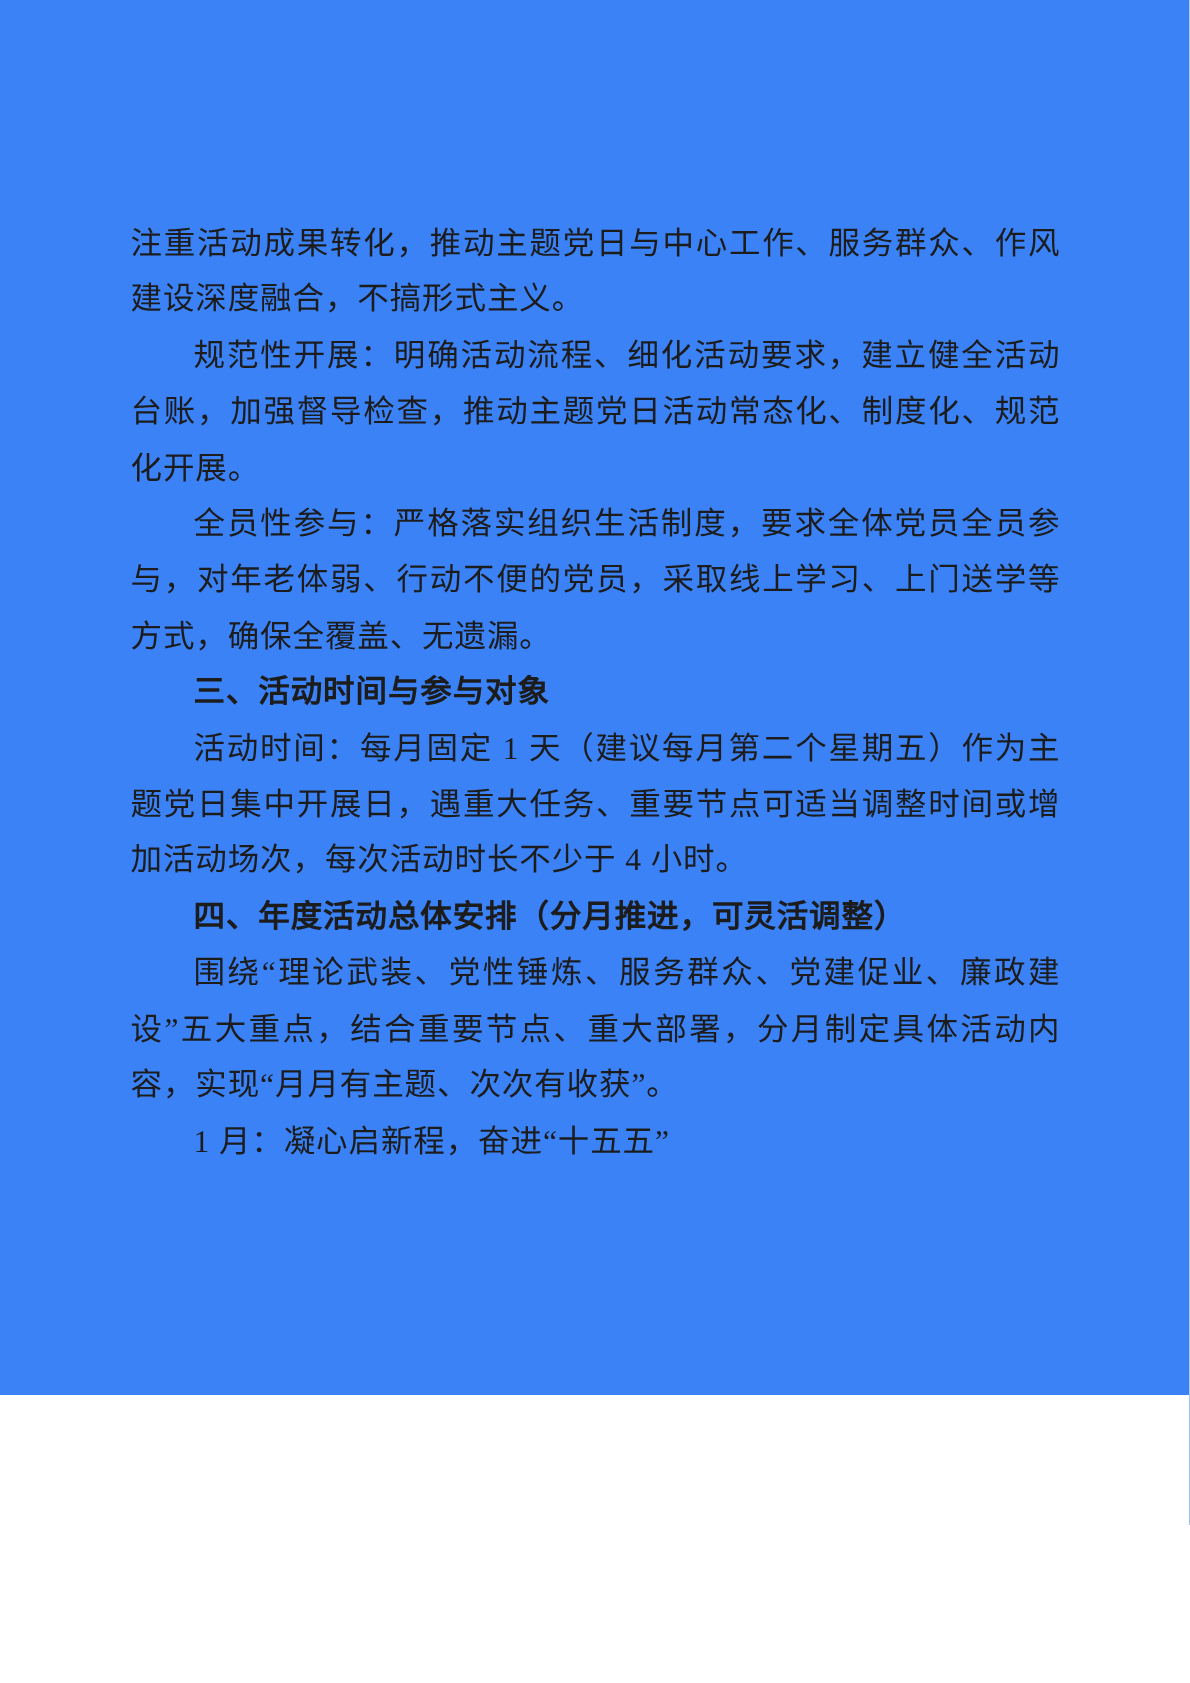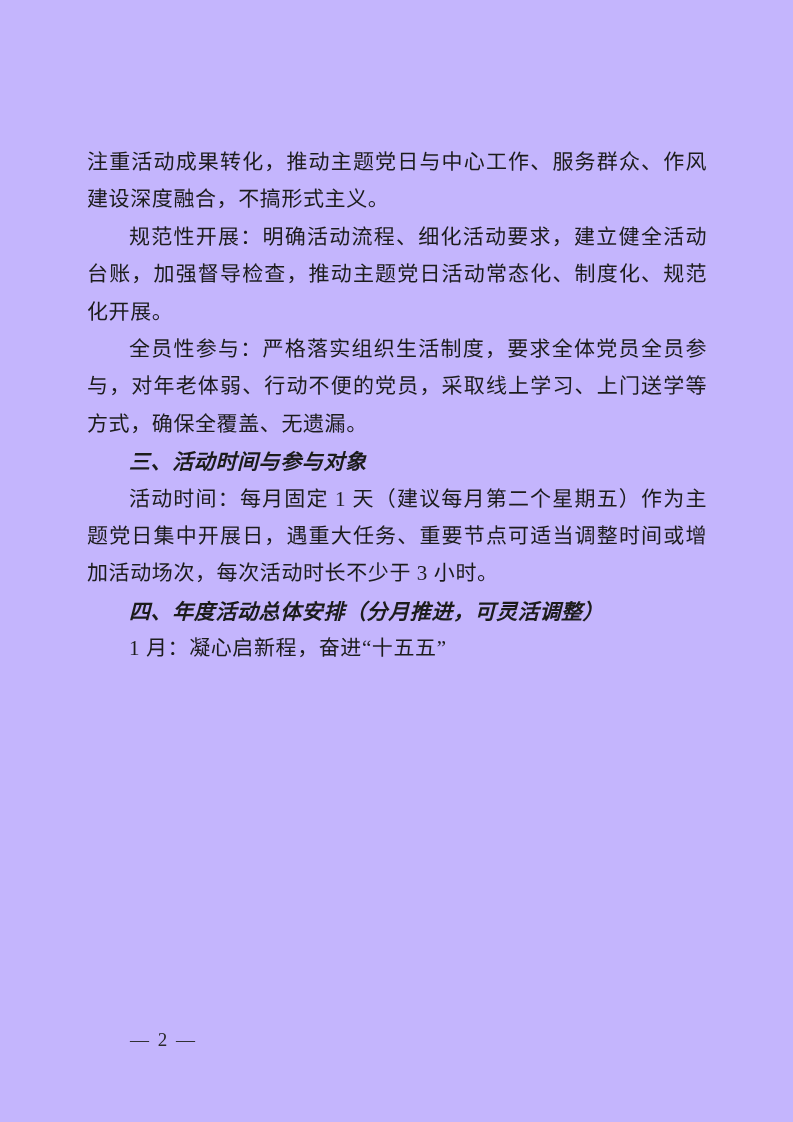--- a/index.html
+++ b/index.html
@@ -3,22 +3,22 @@
 <meta charset="utf-8">
 <style>
   html, body {
     margin: 0;
     padding: 0;
     background: #ffffff;
   }
   .page {
     position: relative;
     width: 793px;
-    height: 1122px;
-    background: #c4b5fd;
+    height: 930px;
+    background: #3b82f6;
     overflow: hidden;
     font-family: "Liberation Serif", "DejaVu Serif", serif;
     color: #1c1c1c;
   }
   .doc-body {
     position: absolute;
     left: 87px;
     top: 144px;
     width: 620px;
     font-size: 21px;
@@ -36,39 +36,39 @@
   }
   p.para.indent, h3.heading.indent {
     text-indent: 2em;
   }
   h3.heading {
     font-family: "Liberation Sans", "DejaVu Sans", sans-serif;
     font-weight: 700;
     font-size: 21px;
     line-height: 37.4px;
     letter-spacing: 0.6px;
-    font-style: italic;
   }
   .page-footer {
     position: absolute;
     left: 130px;
     top: 1029px;
     font-size: 19px;
     letter-spacing: 2px;
     color: #2a2a2a;
     font-family: "Liberation Serif", "DejaVu Serif", serif;
   }
 </style>
 </head>
 <body>
 
 <div class="page">
   <div class="doc-body">
       <p class="para">注重活动成果转化，推动主题党日与中心工作、服务群众、作风建设深度融合，不搞形式主义。</p>
       <p class="para indent">规范性开展：明确活动流程、细化活动要求，建立健全活动台账，加强督导检查，推动主题党日活动常态化、制度化、规范化开展。</p>
       <p class="para indent">全员性参与：严格落实组织生活制度，要求全体党员全员参与，对年老体弱、行动不便的党员，采取线上学习、上门送学等方式，确保全覆盖、无遗漏。</p>
       <h3 class="heading indent">三、活动时间与参与对象</h3>
-      <p class="para indent">活动时间：每月固定 1 天（建议每月第二个星期五）作为主题党日集中开展日，遇重大任务、重要节点可适当调整时间或增加活动场次，每次活动时长不少于 3 小时。</p>
+      <p class="para indent">活动时间：每月固定 1 天（建议每月第二个星期五）作为主题党日集中开展日，遇重大任务、重要节点可适当调整时间或增加活动场次，每次活动时长不少于 4 小时。</p>
       <h3 class="heading indent">四、年度活动总体安排（分月推进，可灵活调整）</h3>
+      <p class="para indent">围绕“理论武装、党性锤炼、服务群众、党建促业、廉政建设”五大重点，结合重要节点、重大部署，分月制定具体活动内容，实现“月月有主题、次次有收获”。</p>
       <p class="para indent">1 月：凝心启新程，奋进“十五五”</p>
     </div>
   <div class="page-footer">— 2 —</div>
 </div>
 
 </body></html>

